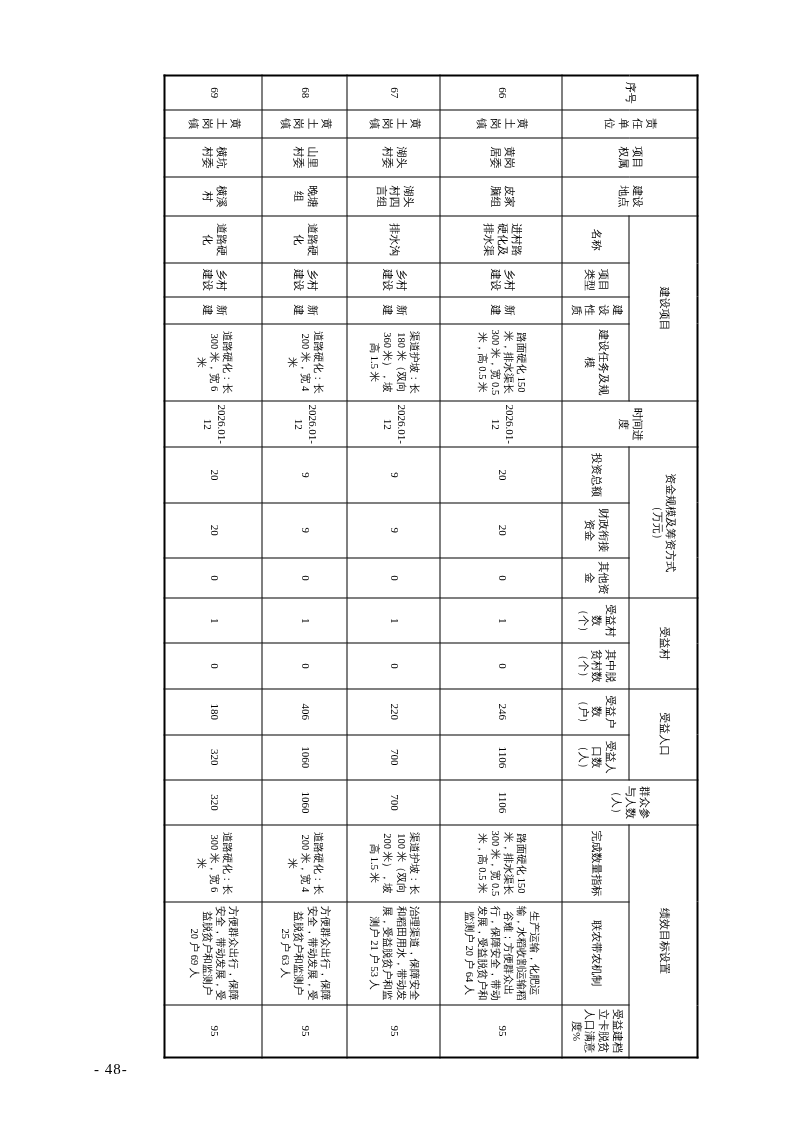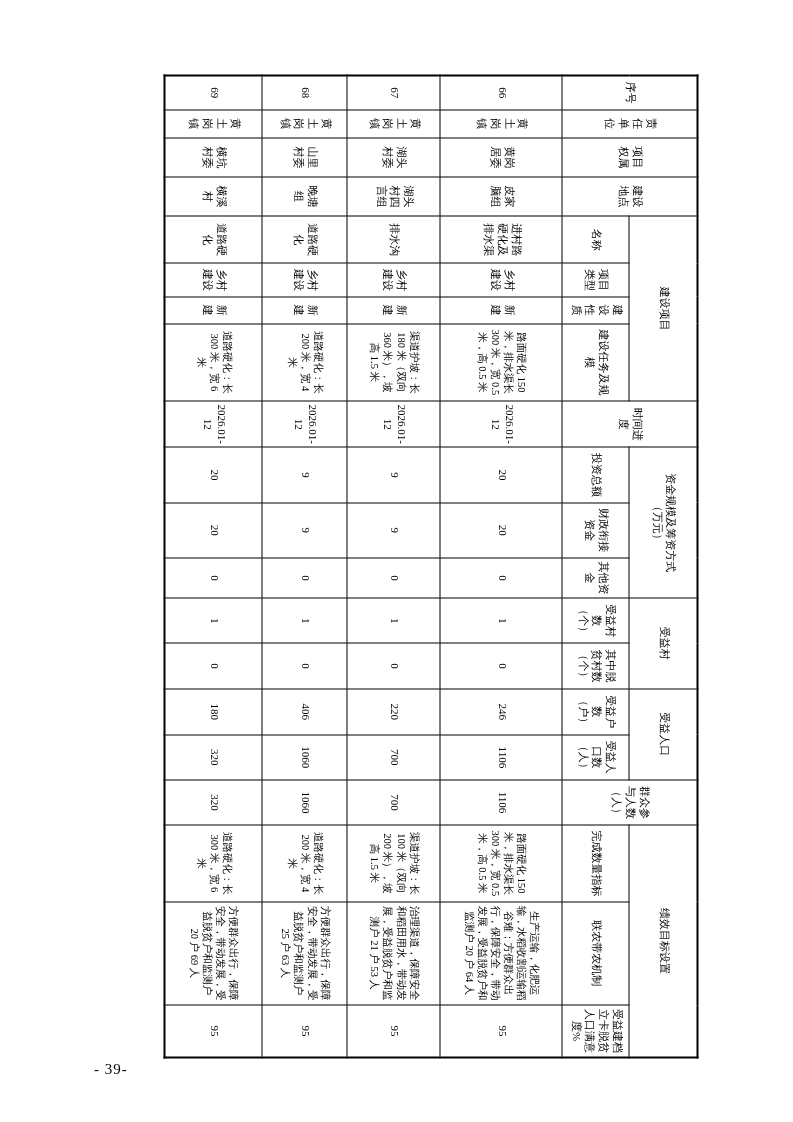--- a/index.html
+++ b/index.html
@@ -202,15 +202,15 @@
           <td>320</td>
           <td>320</td>
           <td class="long">道路硬化：长 300 米，宽 6 米</td>
           <td class="long">方便群众出行，保障安全，带动发展，受益脱贫户和监测户 20 户 69 人</td>
           <td>95</td>
         </tr>
       </tbody>
     </table>
   </div>
 
-  <div class="page-number">- 39-</div>
+  <div class="page-number">- 48-</div>
 
 </div>
 
 </body></html>

